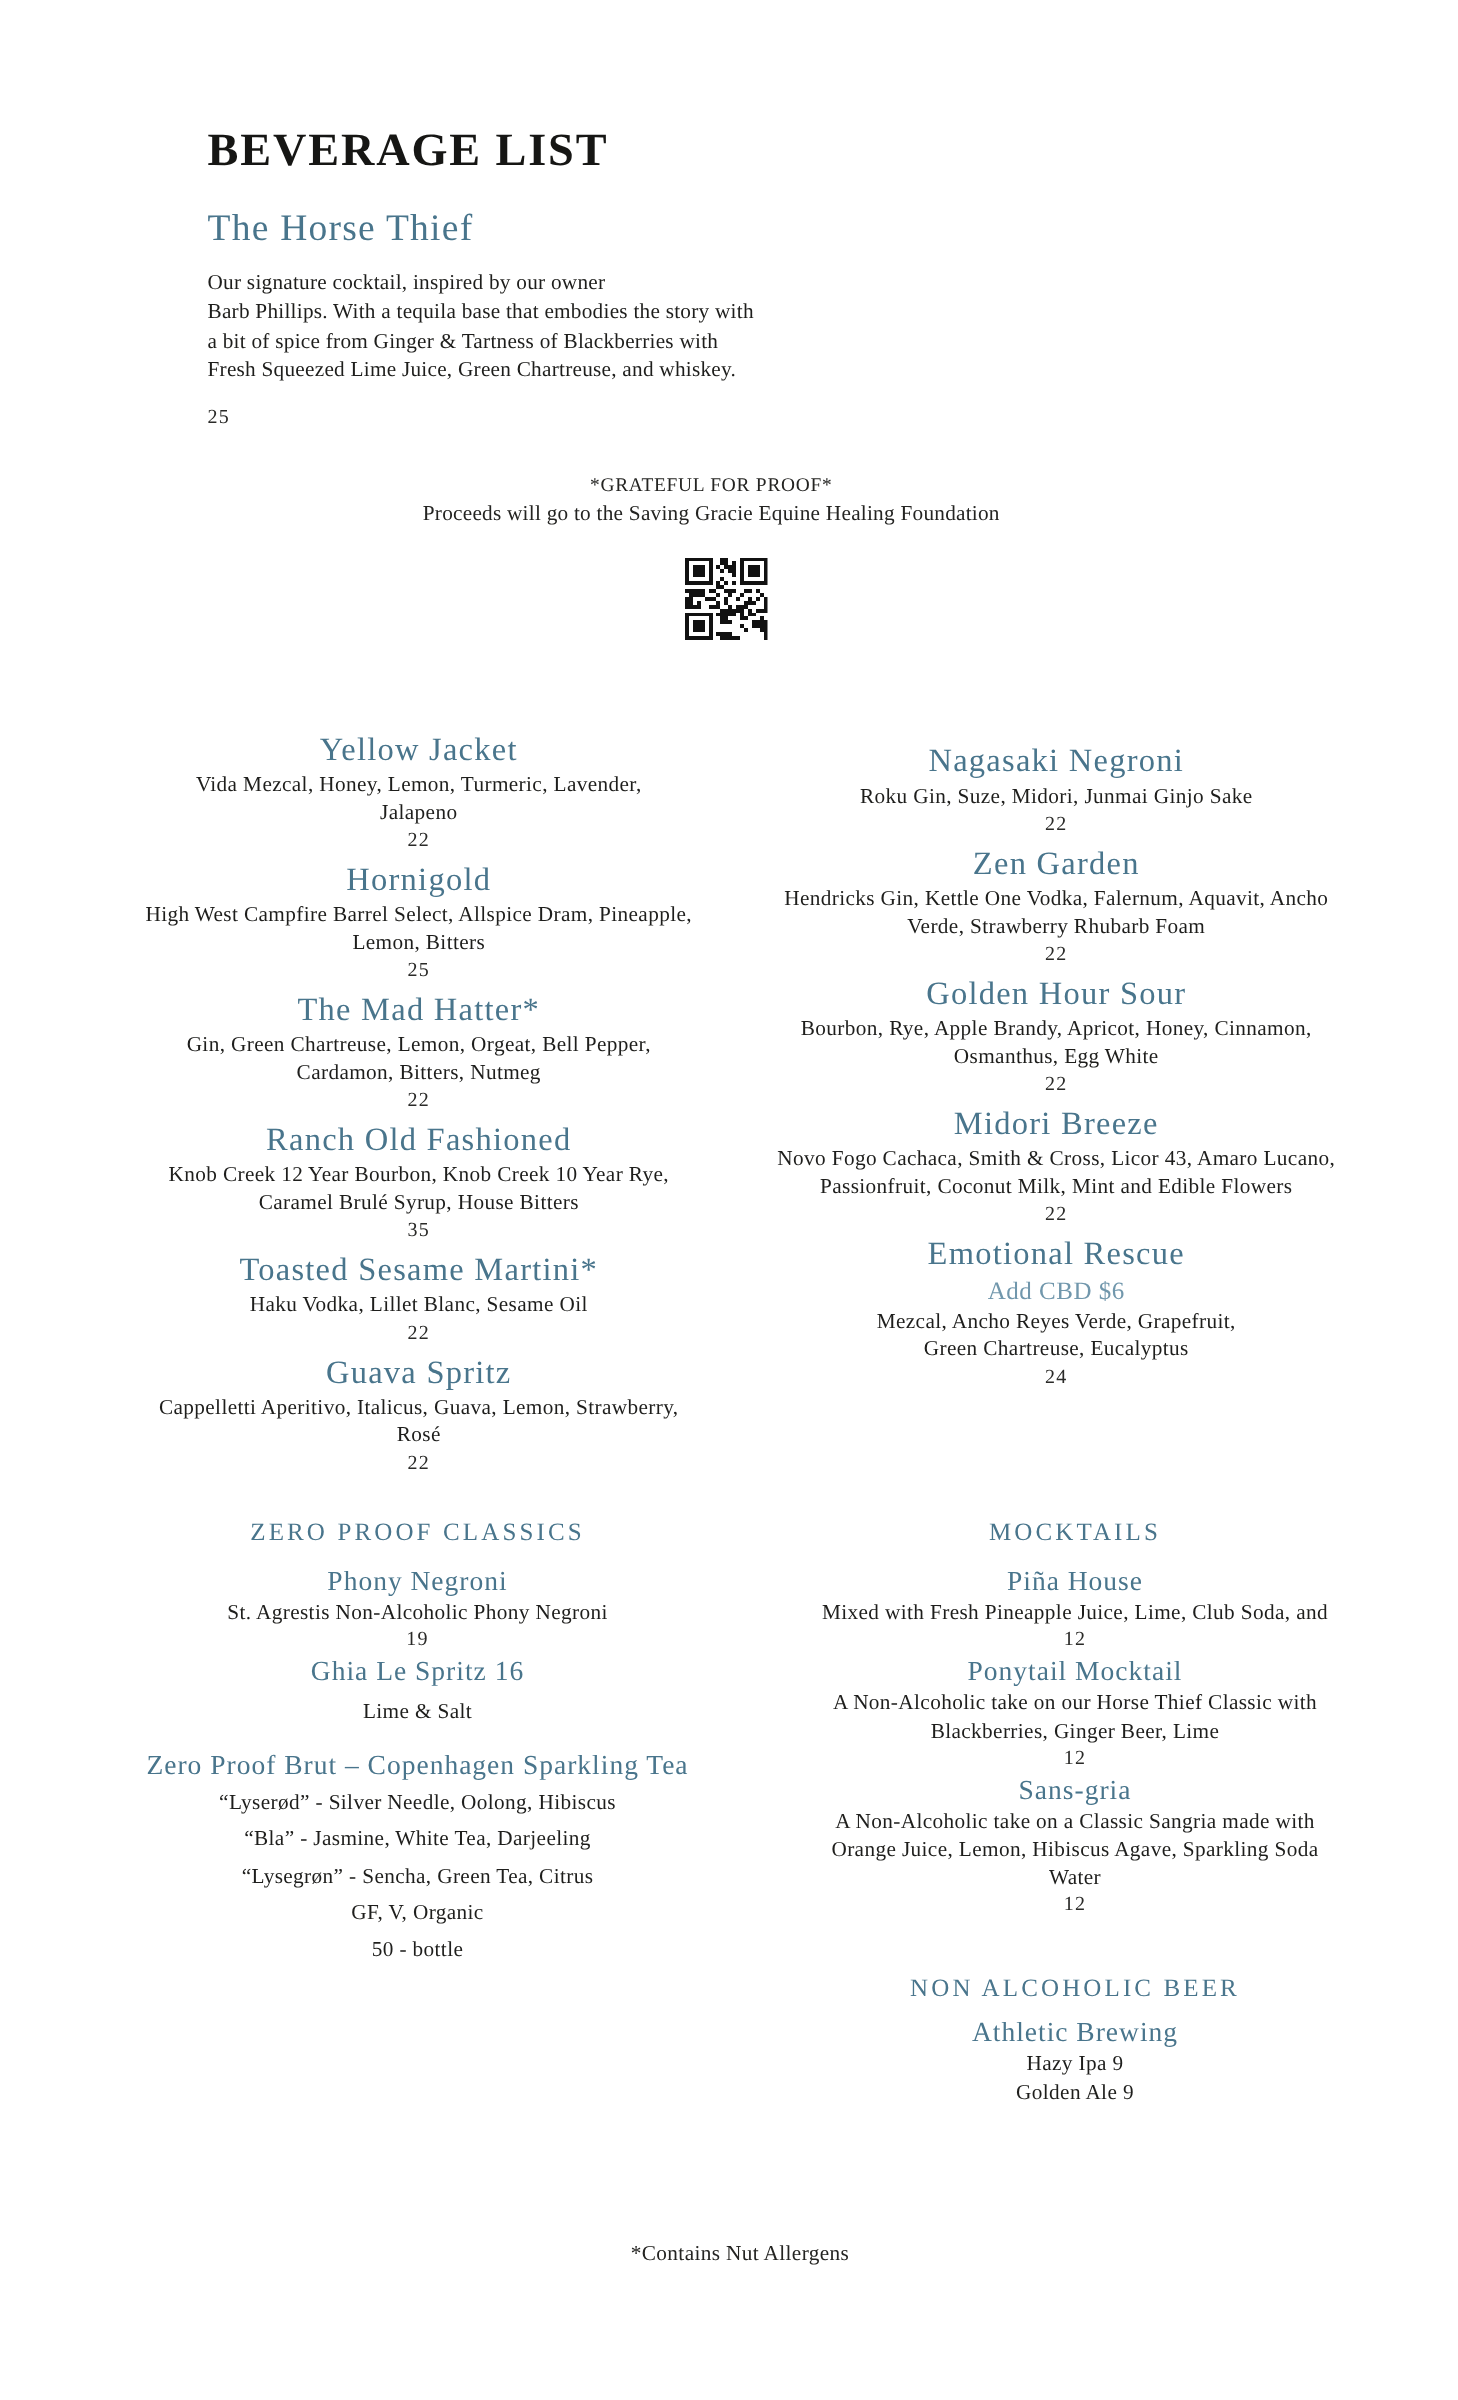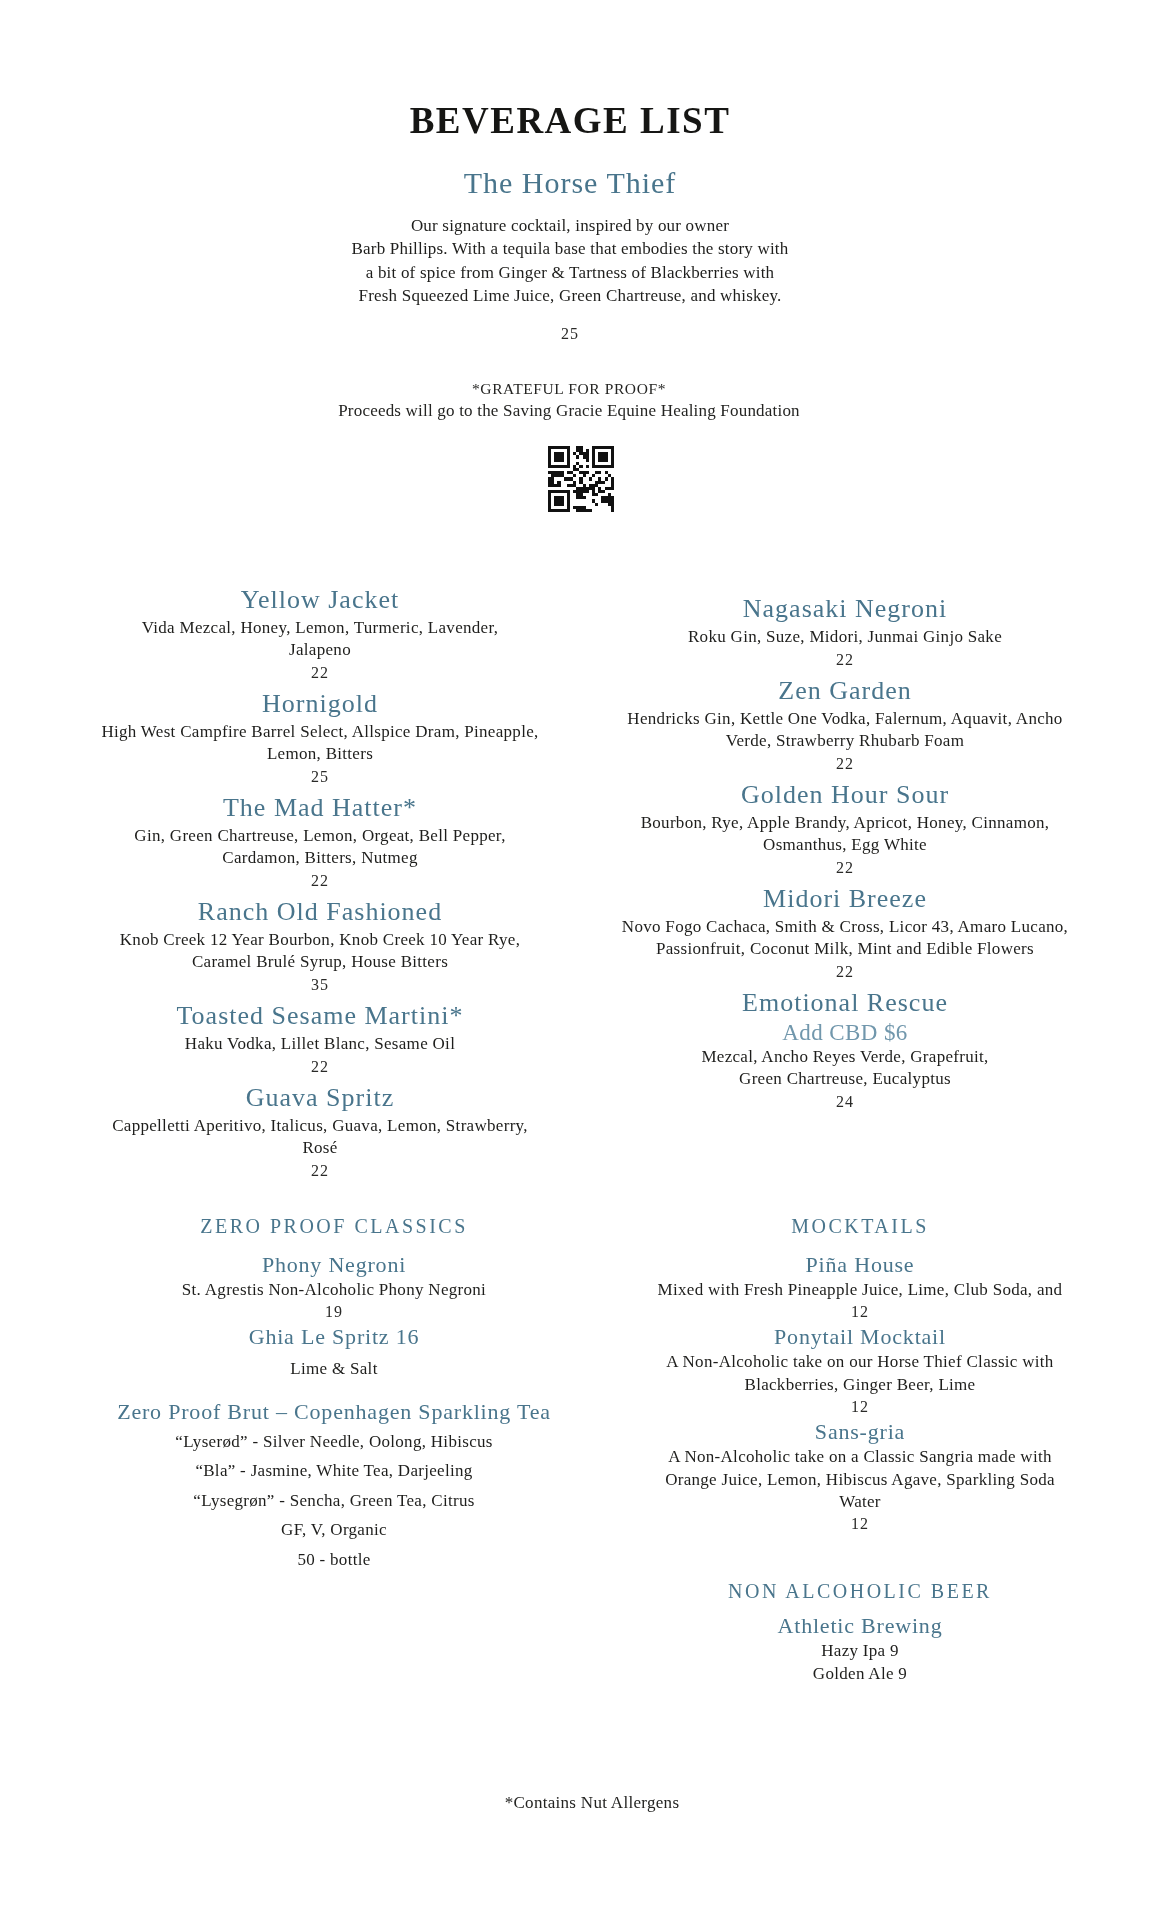--- a/index.html
+++ b/index.html
@@ -1,46 +1,46 @@
 <!DOCTYPE html>
 <html><head>
 <meta charset="utf-8">
 <style>
   html,body{margin:0;padding:0;background:#ffffff;}
   body{width:1166px;height:1920px;position:relative;overflow:hidden;
        font-family:"Liberation Serif","DejaVu Serif",serif;color:#1e1e1c;}
   .page{position:absolute;inset:0;background:#ffffff;}
 
   
-  .top-block{position:absolute;left:183px;top:98px;width:774px;text-align:center;}
+  .top-block{position:absolute;left:166px;top:98px;width:774px;text-align:left;}
   .menu-title{font-size:37px;font-weight:bold;letter-spacing:1.5px;color:#161614;line-height:46px;margin:0;}
   .signature-name{font-size:30px;font-weight:normal;letter-spacing:1px;color:#49758c;line-height:36px;margin:21px 0 0 0;}
   .signature-desc{margin:13px 0 0 0;font-size:17px;line-height:23.4px;letter-spacing:.2px;}
   .signature-price{margin-top:17px;font-size:16px;letter-spacing:1px;color:#2a2a28;}
 
   
   .gracie{position:absolute;left:169px;top:378px;width:800px;text-align:center;}
   .gracie-title{font-size:15.5px;letter-spacing:.6px;color:#242422;line-height:21px;}
   .gracie-sub{font-size:17px;letter-spacing:.2px;color:#242422;line-height:21px;margin-top:1px;}
 
   
   .qr{position:absolute;left:548px;top:446px;width:66px;height:66px;}
   .qr svg{width:100%;height:100%;display:block;}
 
   
   .col{position:absolute;width:480px;text-align:center;}
-  .col.cocktails-left{left:80px;top:583px;}
+  .col.cocktails-left{left:95px;top:583px;}
   .col.cocktails-right{left:605px;top:592px;}
   .col.zero-left{left:94px;top:1212px;}
   .col.mock-right{left:620px;top:1212px;}
 
   .item{margin:0;}
   .item-name{font-size:26px;letter-spacing:1px;color:#49758c;line-height:34px;}
   .item-line{font-size:17px;letter-spacing:.3px;line-height:22px;color:#1e1e1c;}
-  .item-note{font-size:23px;letter-spacing:.4px;line-height:26px;color:#7197ac;}
+  .item-note{font-size:20px;letter-spacing:.4px;line-height:26px;color:#7197ac;}
   .item-price{font-size:16px;letter-spacing:1px;line-height:24px;margin-bottom:2px;color:#2a2a28;}
 
   .caps-heading{font-size:20px;letter-spacing:2.5px;color:#49758c;line-height:28px;margin-bottom:11px;}
 
   .col .sm .item-name{font-size:22px;letter-spacing:.8px;line-height:28px;}
   .col .sm .item-line{line-height:22.4px;}
   .col .sm .item-price{line-height:22px;margin-bottom:0;}
 
   .item.spaced .item-line{margin-top:7px;}
   .item.tea{margin-top:16px;}

